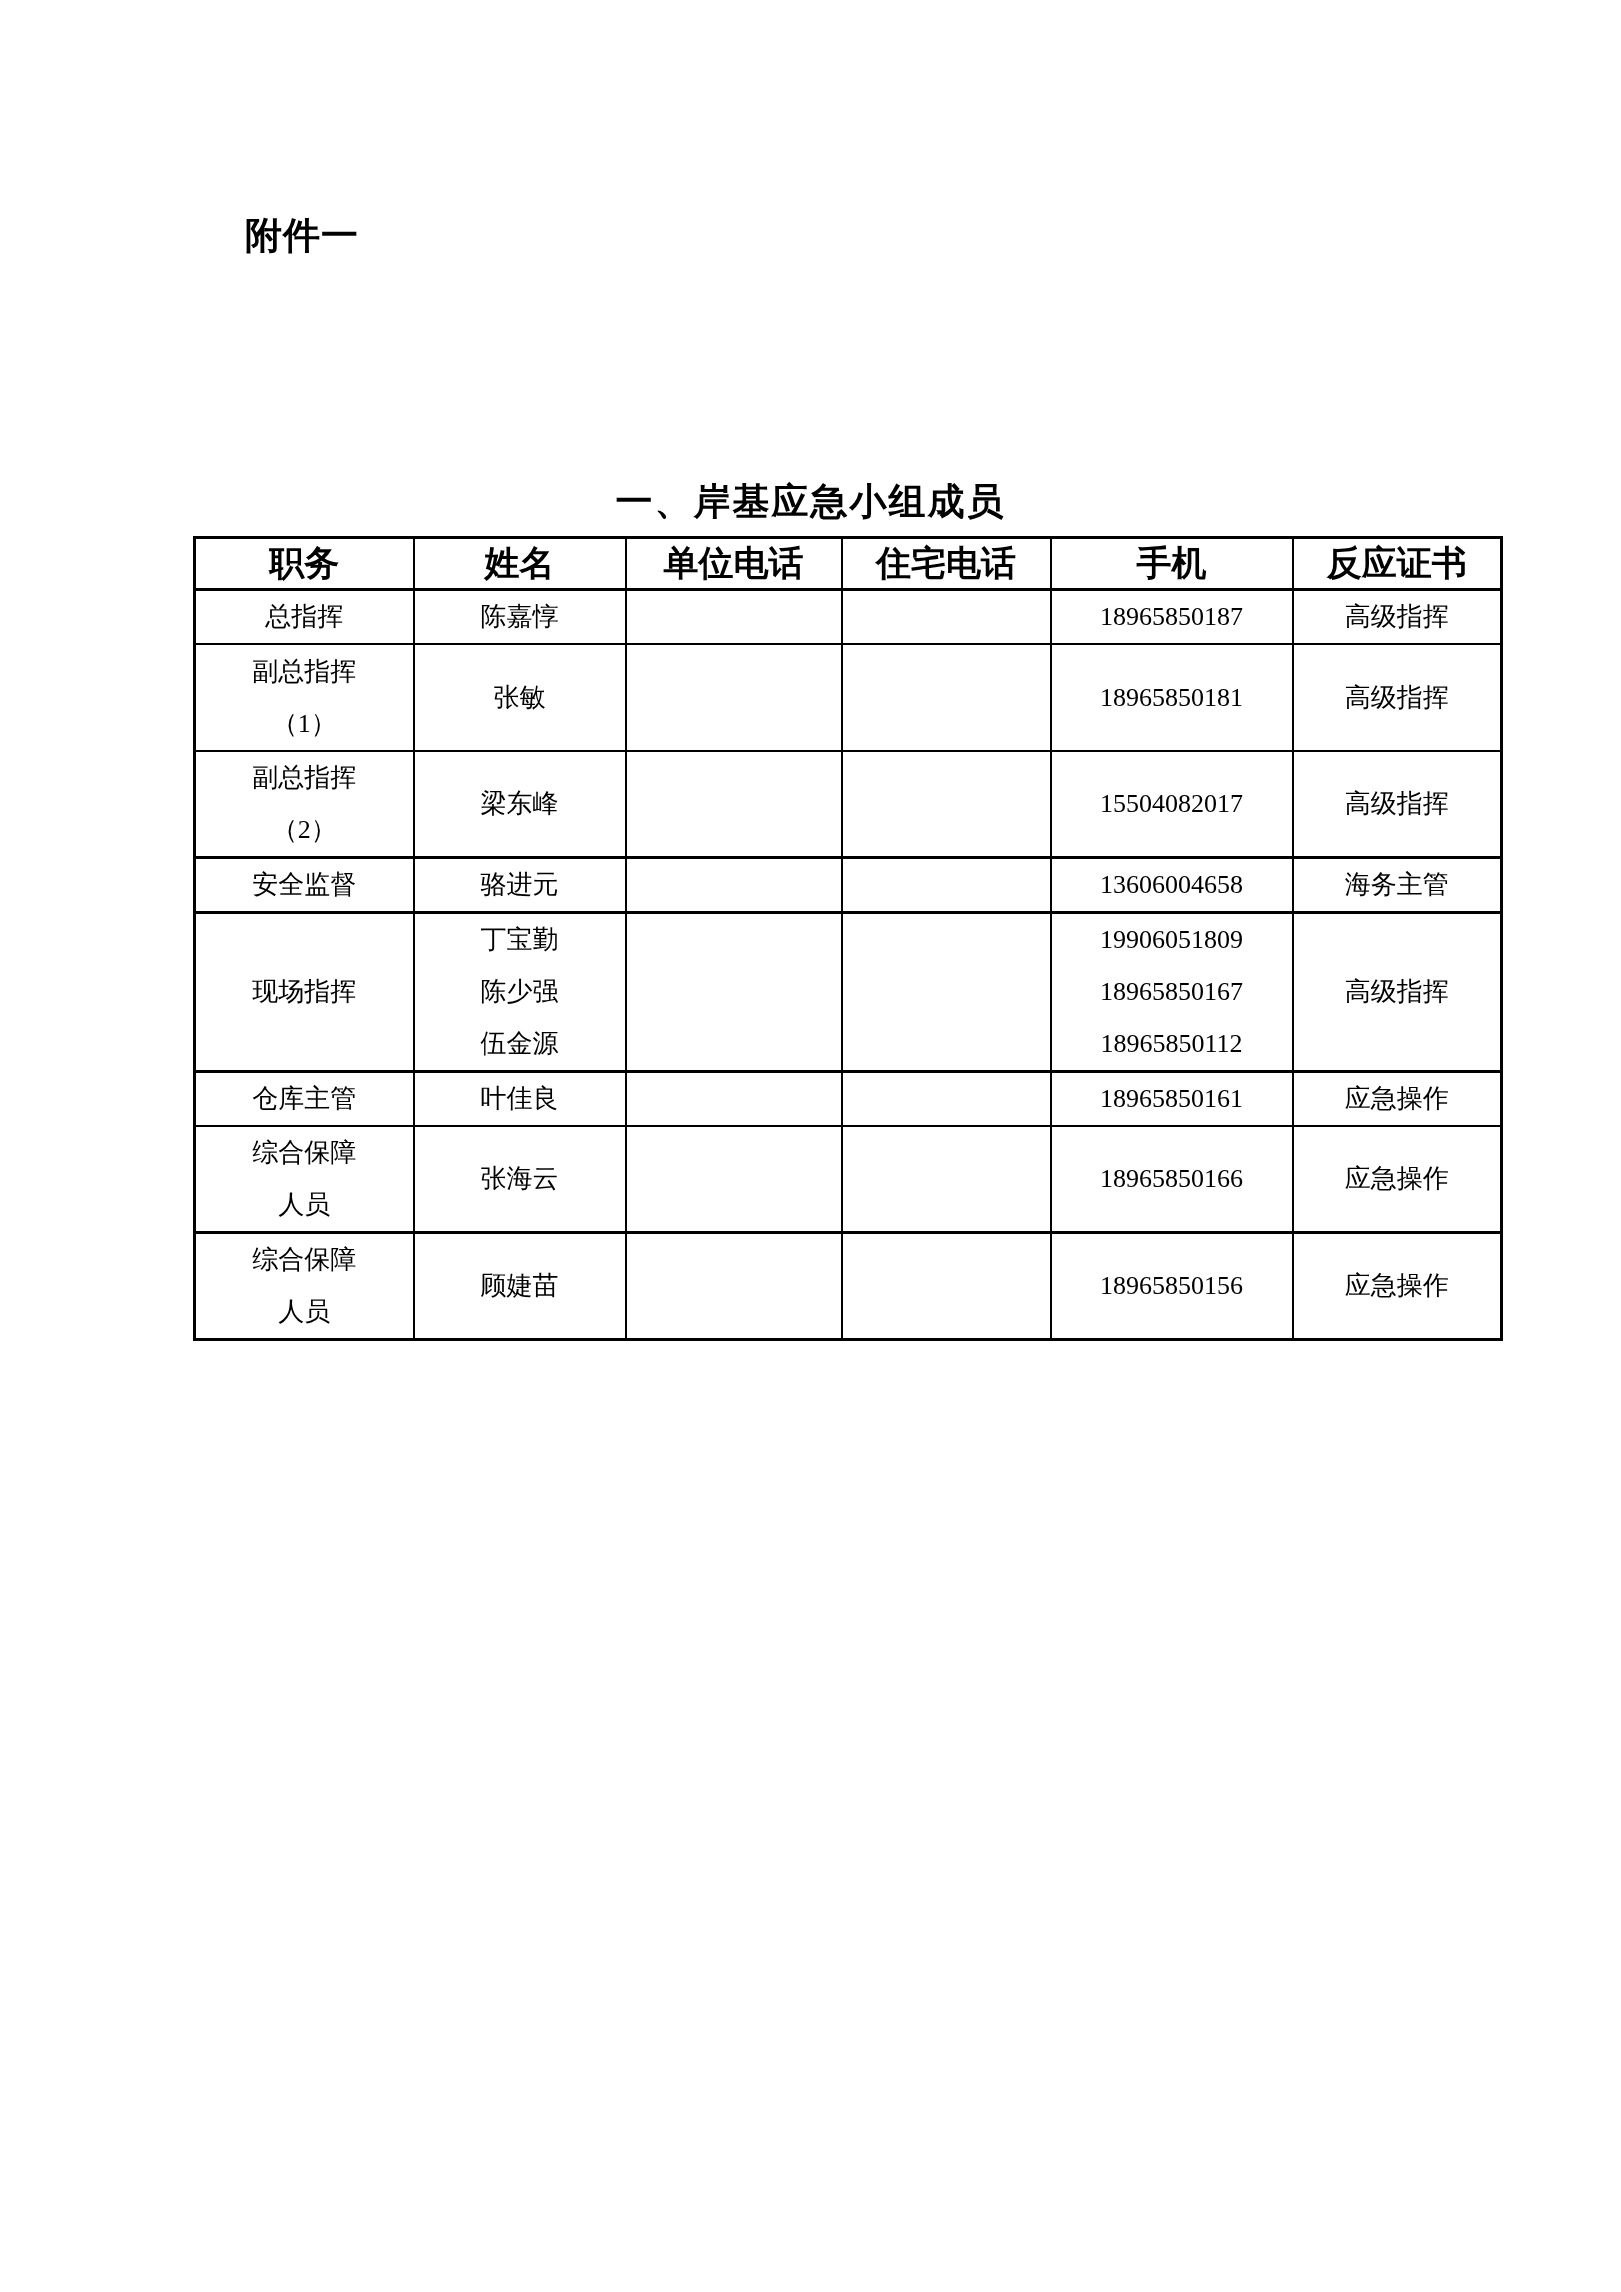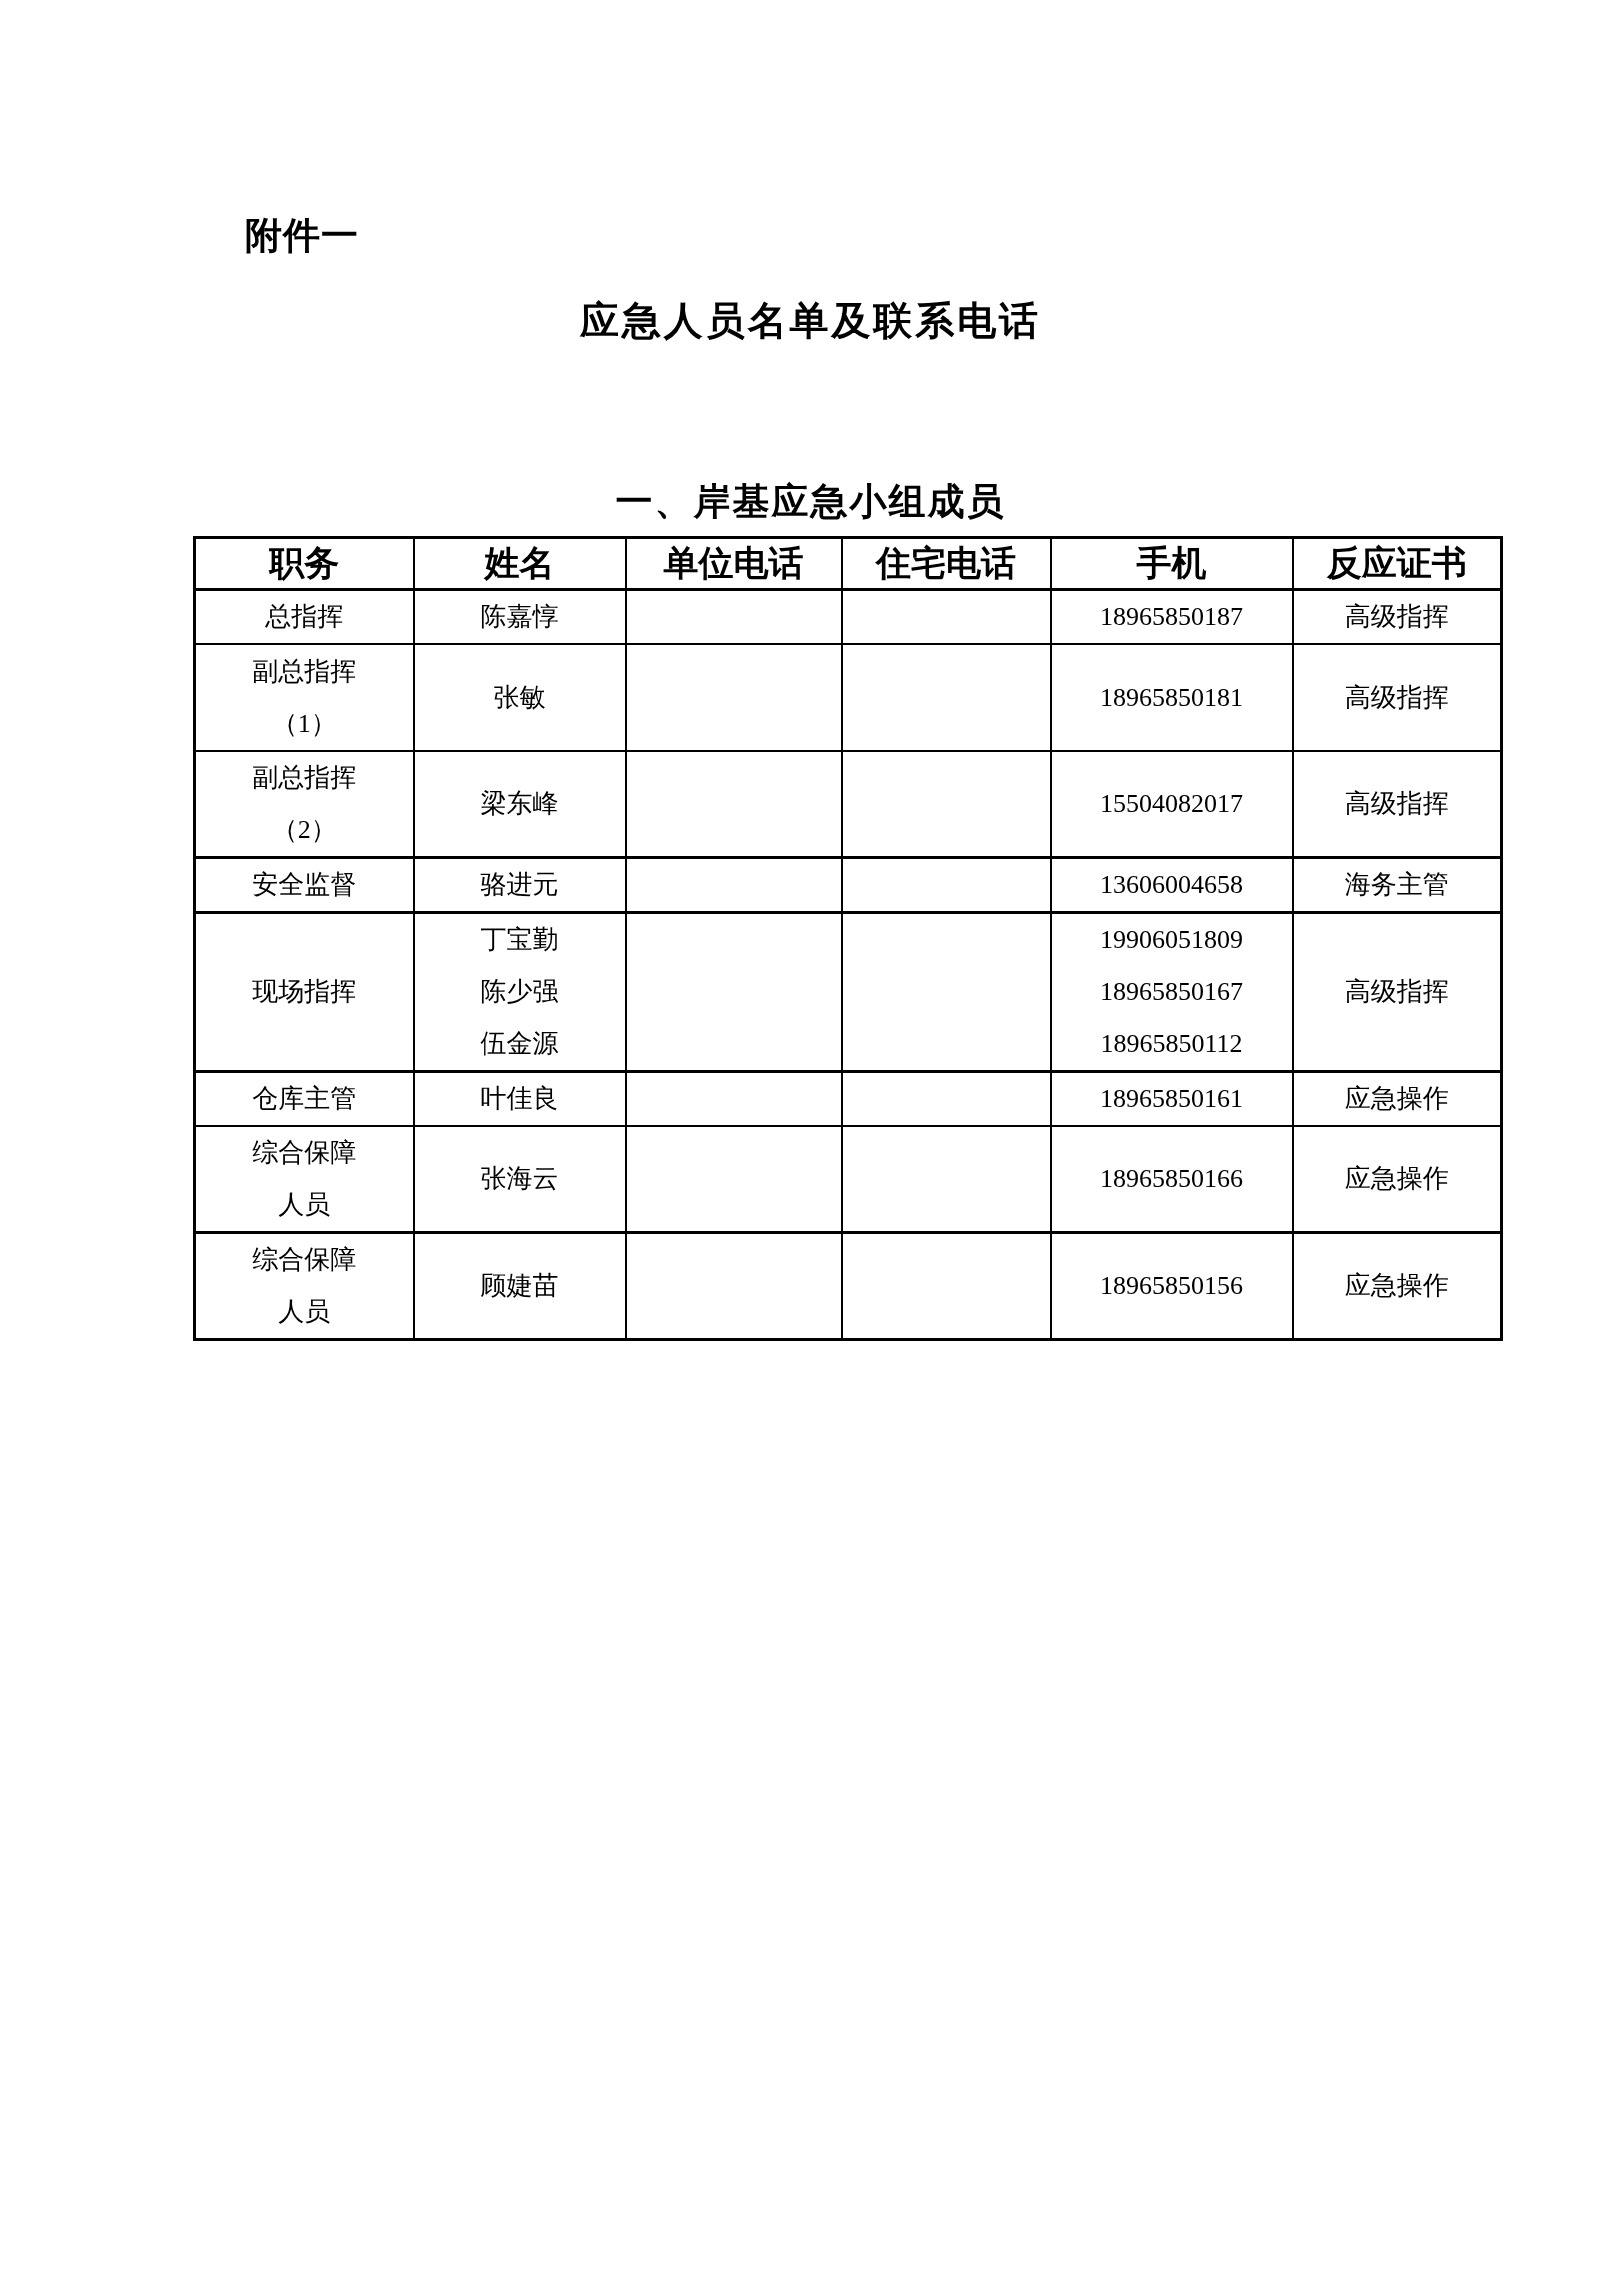--- a/index.html
+++ b/index.html
@@ -105,21 +105,20 @@
     font-weight: bold;
   }
 </style>
 </head>
 <body>
 
 <div class="page">
 
   <div class="attachment-label">附件一</div>
 
-  <div class="doc-title">应急人员名单及联系电话</div>
 
   <div class="section-heading">一、岸基应急小组成员</div>
 
   <table class="contacts">
     <colgroup>
       <col style="width:219px">
       <col style="width:212px">
       <col style="width:216px">
       <col style="width:209px">
       <col style="width:242px">

